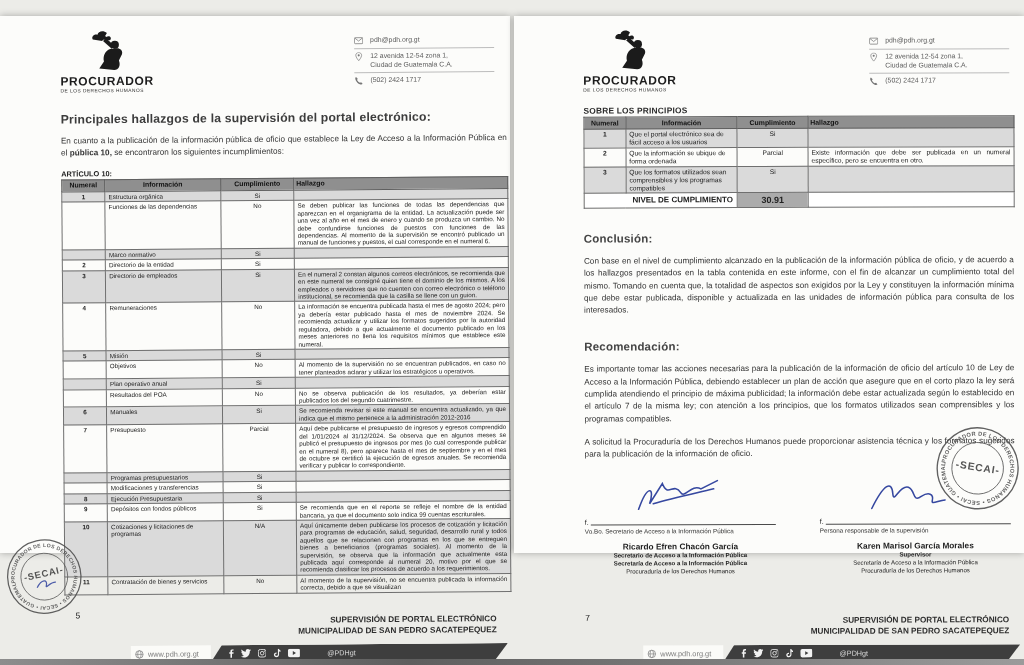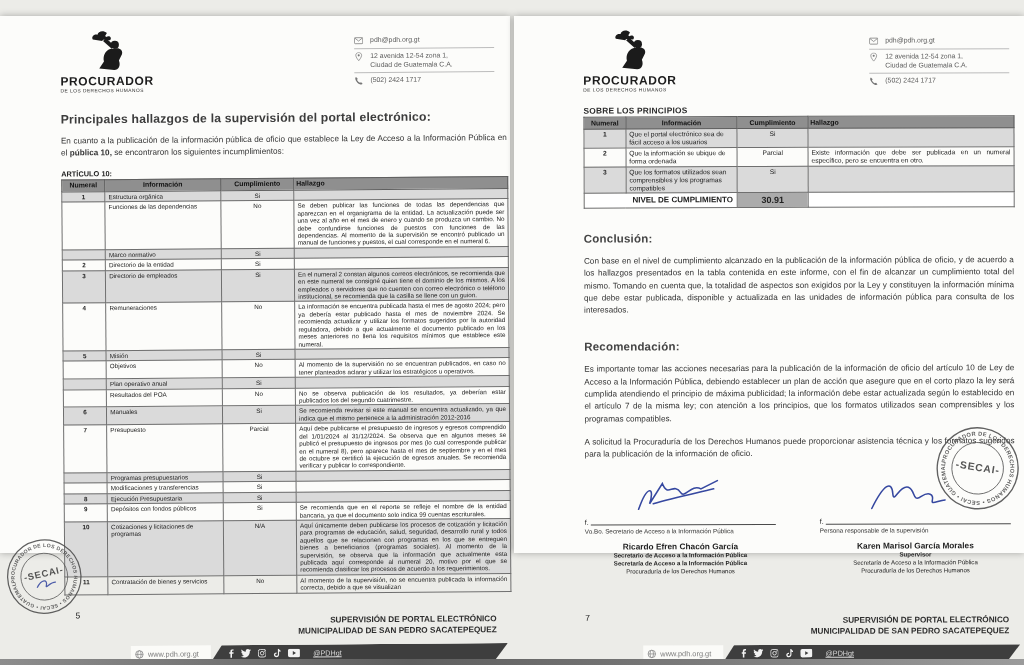--- a/index.html
+++ b/index.html
@@ -66,21 +66,21 @@
   
   .page-num{position:absolute;font-size:8.5px;color:#222;}
   .pn-l{left:73px;top:593px;}
   .pn-r{left:70px;top:596px;}
   .doc-title{position:absolute;right:16px;top:600px;text-align:right;font-size:8.2px;font-weight:bold;color:#2e2e2e;line-height:1.3;}
   .ribbon{position:absolute;left:128px;right:5px;top:629px;height:17px;display:flex;align-items:stretch;}
   .ribbon-web{display:flex;align-items:center;gap:4px;color:#7c7c7c;font-size:7.4px;padding:0 12px 0 4px;background:#fbfbf8;}
   .ribbon-web svg{width:9px;height:9px;}
   .ribbon-dark{flex:1;background:#3e3e3e;display:flex;align-items:center;gap:7px;padding:0 16px 0 18px;clip-path:polygon(11px 0,100% 0,calc(100% - 13px) 100%,0 100%);}
   .ribbon-dark svg{height:8.5px;width:auto;display:block;}
-  .handle{color:#d9d9d9;font-size:7.2px;margin-left:6px;text-decoration:underline;}
+  .handle{color:#d9d9d9;font-size:7.2px;margin-left:20px;}
   .scan-bottom{position:absolute;left:0;right:0;bottom:0;height:6px;background:linear-gradient(90deg,#8d8d8d,#5e5e5e 40%,#9b9b9b);}
 </style>
 </head>
 <body>
 
 <div class="scan">
 
   <div class="sheet left">
     <div class="inner tilt-l">
 

